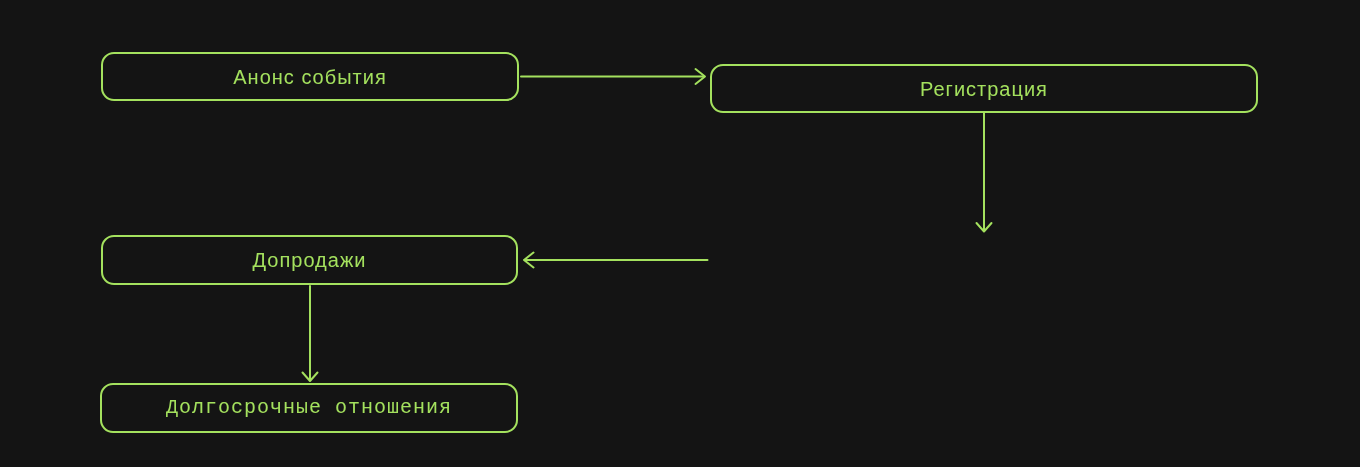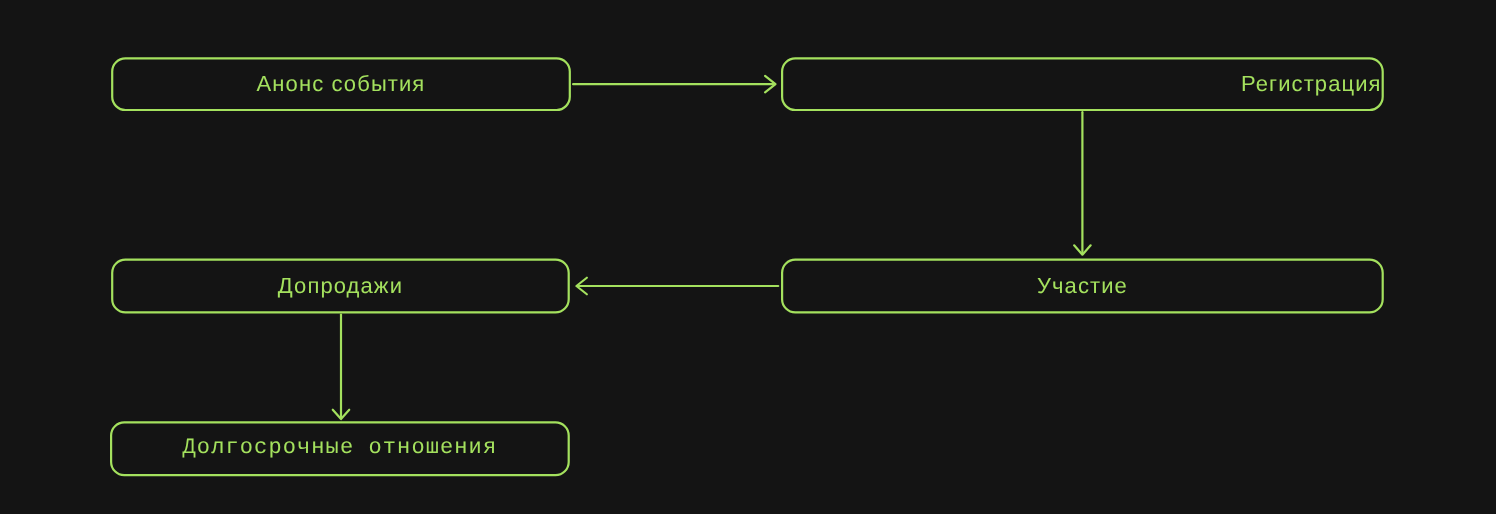--- a/index.html
+++ b/index.html
@@ -38,21 +38,21 @@
     display: flex;
     align-items: center;
     justify-content: center;
     color: var(--accent);
     font-size: 20px;
     letter-spacing: 1px;
     white-space: nowrap;
     line-height: 1;
   }
   .node-announce      { left: 101px; top:  52px; width: 418px; height: 49px; }
-  .node-registration  { left: 710px; top:  52px; width: 548px; height: 49px; justify-content: flex-end; }
+  .node-registration  { left: 710px; top:  64px; width: 548px; height: 49px; }
   .node-upsell        { left: 101px; top: 235px; width: 417px; height: 50px; }
   .node-participation { left: 710px; top: 235px; width: 548px; height: 50px; }
   .node-longterm      { left: 100px; top: 383px; width: 418px; height: 50px; font-family: Liberation Mono, monospace; }
 </style>
 </head>
 <body>
 
 <div class="canvas">
 
   <svg class="edges" viewBox="0 0 1360 467" xmlns="http://www.w3.org/2000/svg">
@@ -79,21 +79,18 @@
   </div>
 
   <div class="node node-registration">
     <span>Регистрация</span>
   </div>
 
   <div class="node node-upsell">
     <span>Допродажи</span>
   </div>
 
-  <div class="node node-participation">
-    <span>Участие</span>
-  </div>
 
   <div class="node node-longterm">
     <span>Долгосрочные отношения</span>
   </div>
 
 </div>
 
 </body></html>

